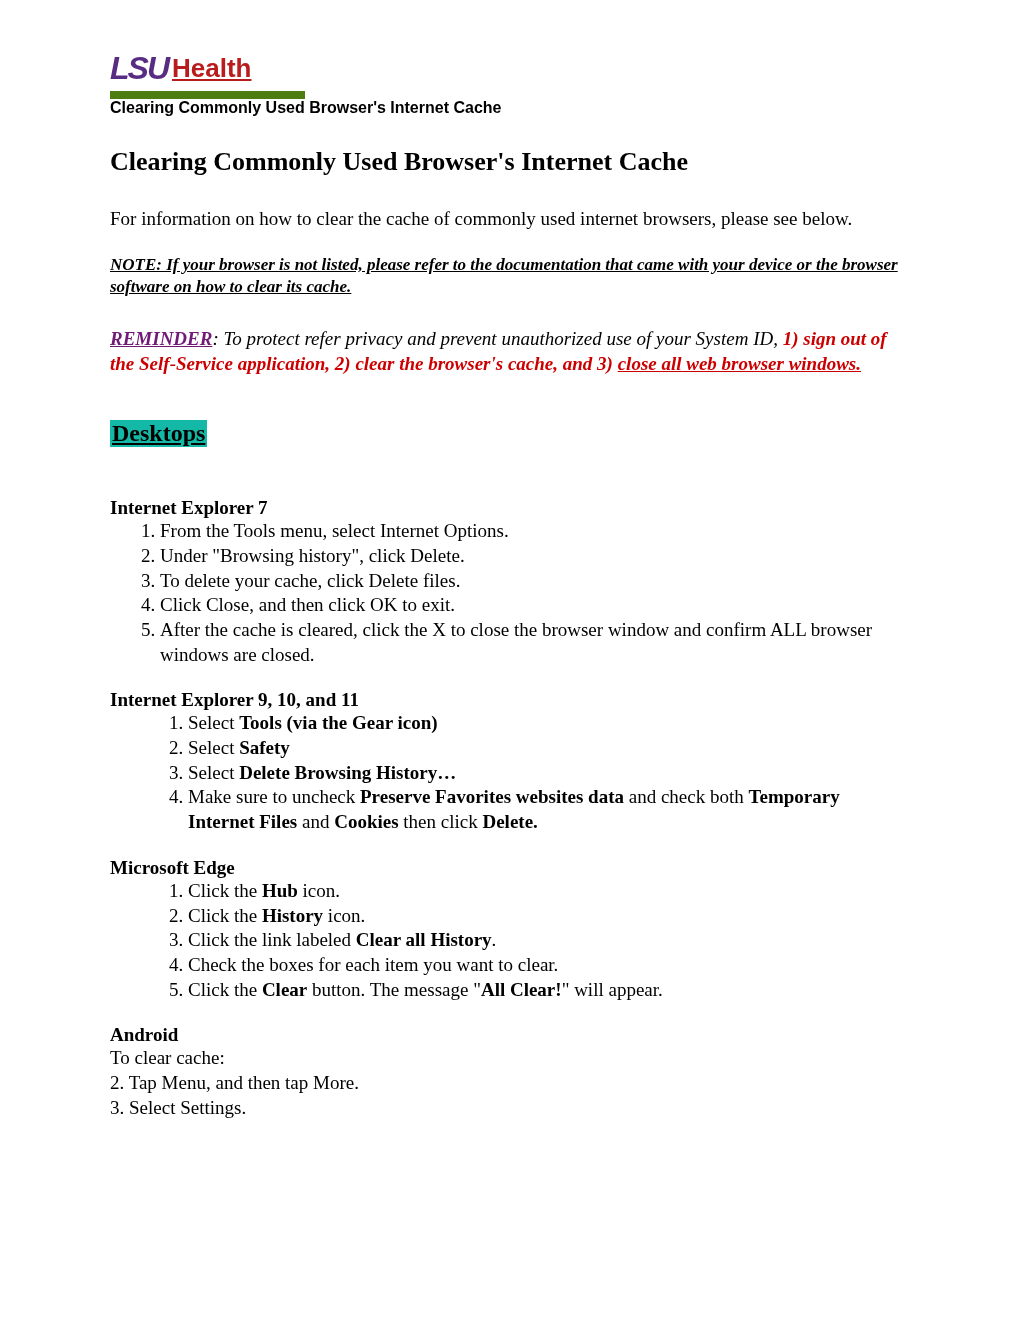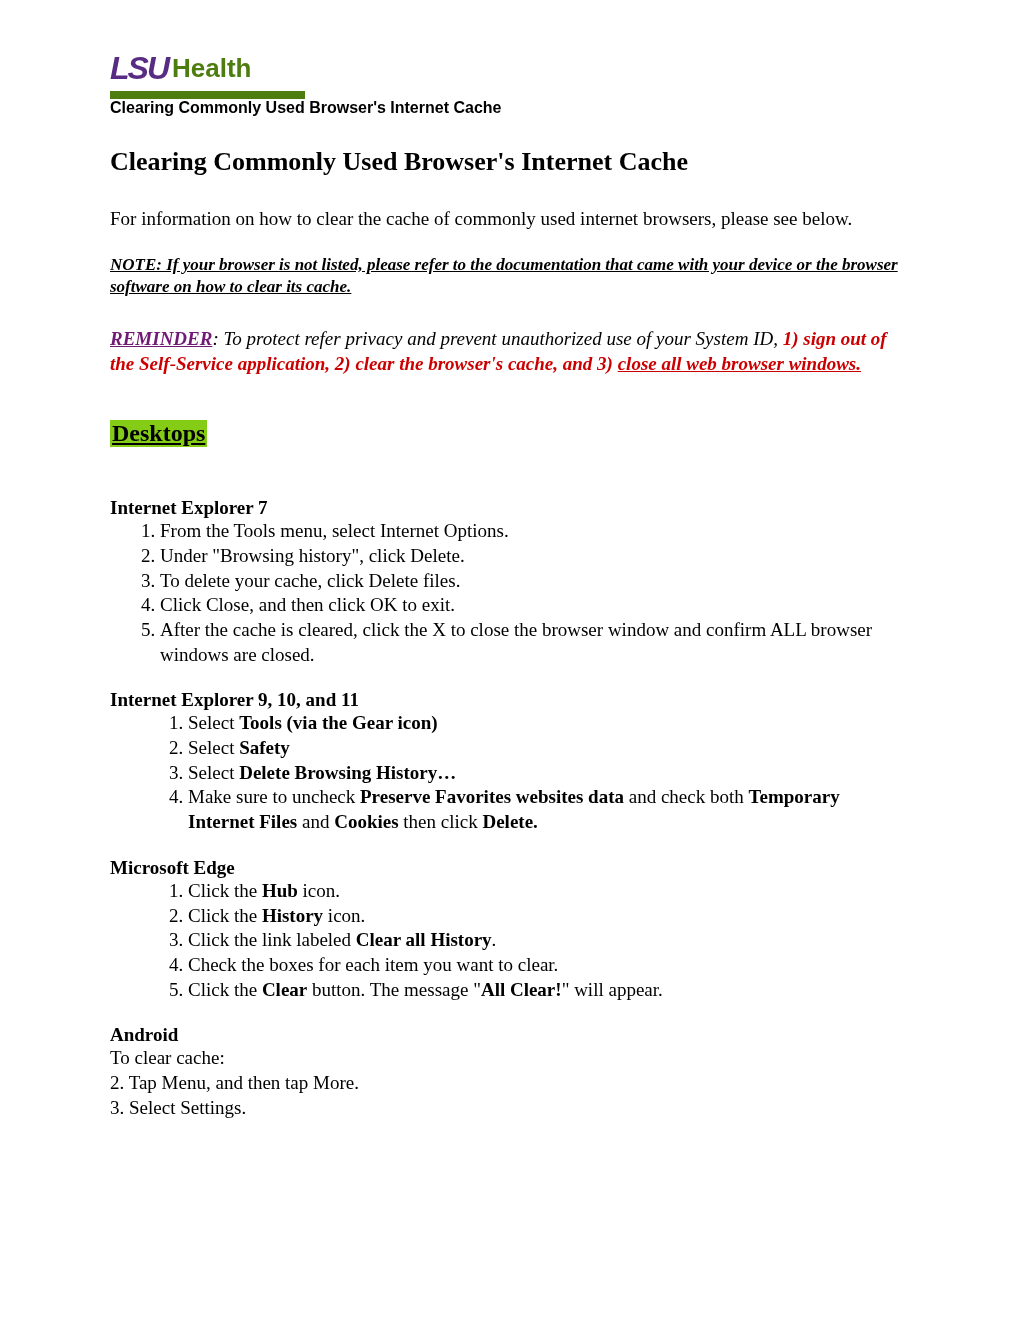--- a/index.html
+++ b/index.html
@@ -23,22 +23,23 @@
       font-weight: 900;
       font-size: 32px;
       color: #582c83;
       letter-spacing: -2px;
       font-style: italic;
     }
     .logo-health {
       font-family: Arial, Helvetica, sans-serif;
       font-weight: 700;
       font-size: 26px;
-      color: #4d7c0f;
+      color: #b91c1c;
       margin-left: 4px;
+      text-decoration: underline;
     }
     .doc-header {
       font-family: Arial, Helvetica, sans-serif;
       font-weight: bold;
       font-size: 16px;
       margin-bottom: 30px;
     }
     .main-title {
       font-size: 26px;
       font-weight: bold;
@@ -76,21 +77,21 @@
       font-weight: bold;
       color: #c00;
     }
     .reminder-block .reminder-last {
       text-decoration: underline;
     }
     .section-heading {
       font-size: 24px;
       font-weight: bold;
       text-decoration: underline;
-      background: #84cc16;
+      background: #14b8a6;
       display: inline-block;
       margin-bottom: 28px;
       padding: 0 2px;
     }
     .browser-title {
       font-size: 19px;
       font-weight: bold;
       margin-top: 22px;
     }
     .browser-title:first-of-type { margin-top: 0; }

